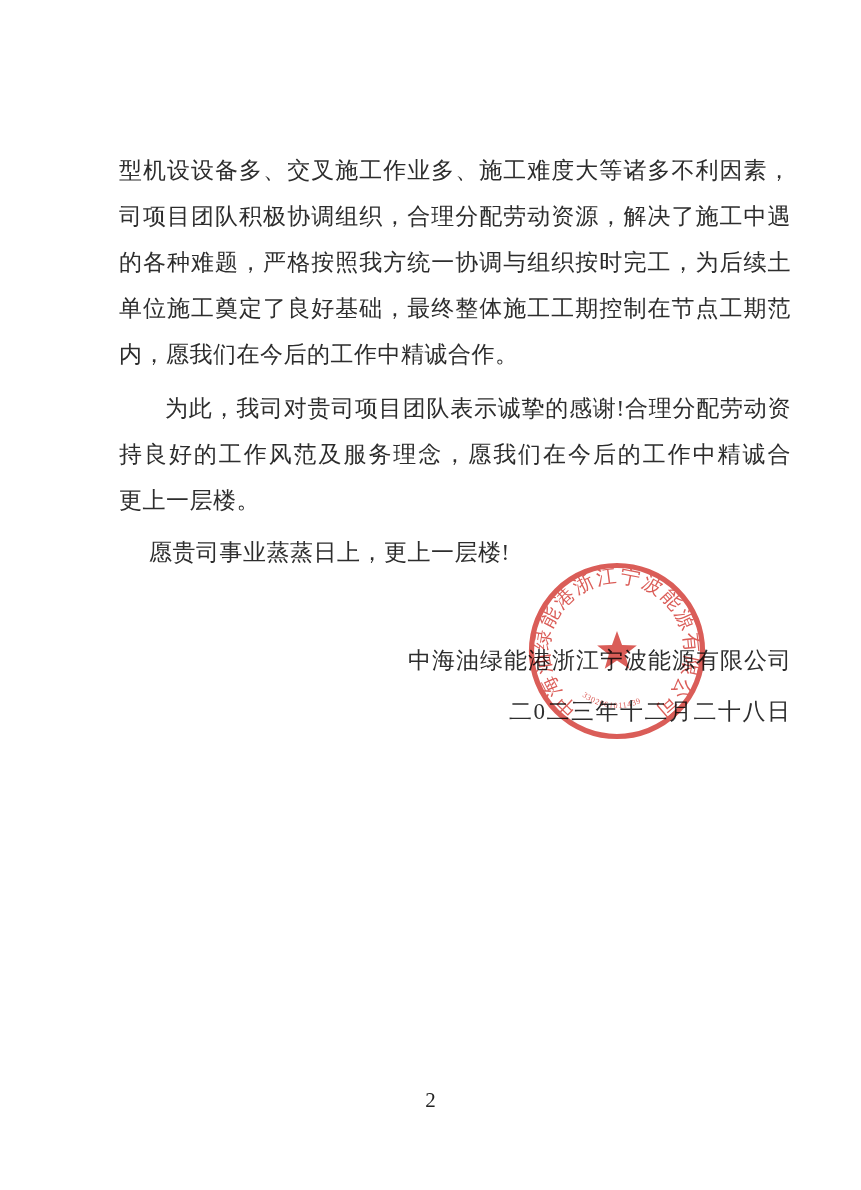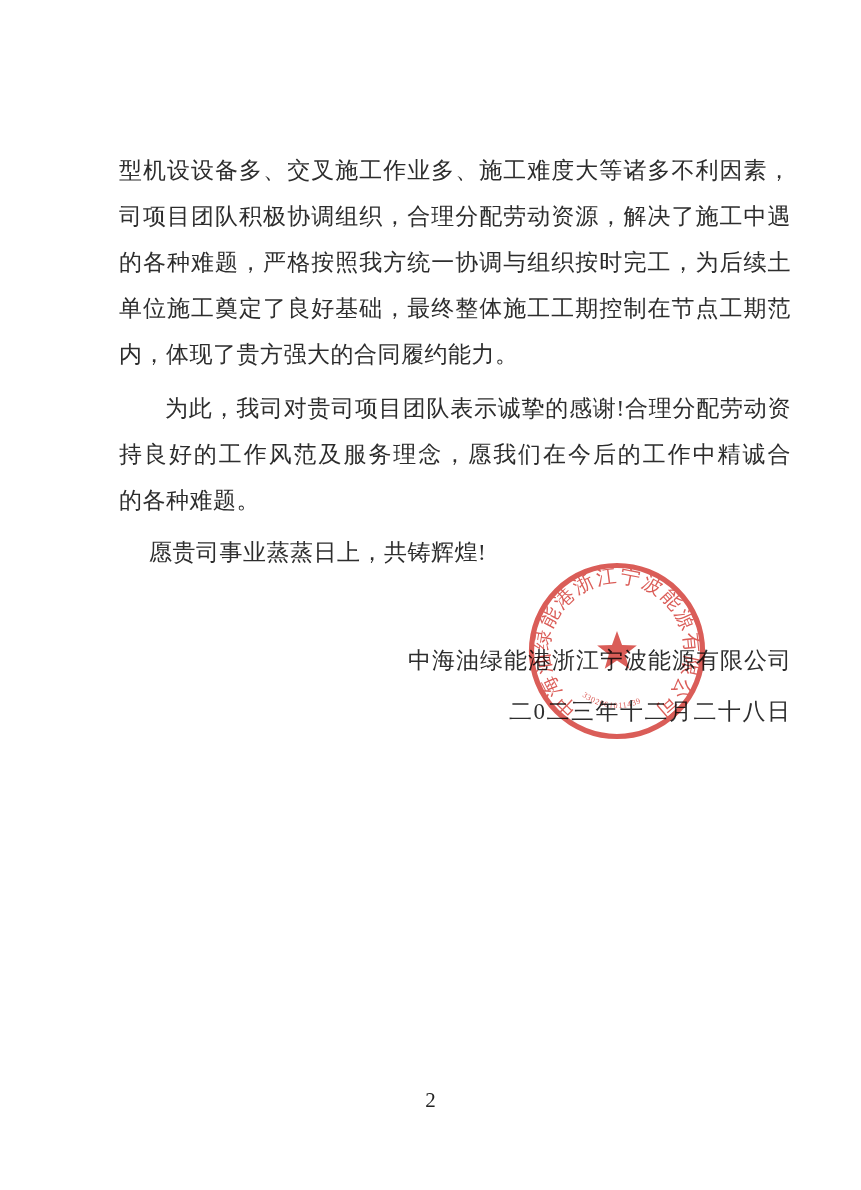--- a/index.html
+++ b/index.html
@@ -49,29 +49,29 @@
 <body>
 
 <div class="page">
 
   <div class="body-text">
     <div>
       <span class="body-line just">型机设设备多、交叉施工作业多、施工难度大等诸多不利因素，贵</span>
       <span class="body-line just">司项目团队积极协调组织，合理分配劳动资源，解决了施工中遇到</span>
       <span class="body-line just">的各种难题，严格按照我方统一协调与组织按时完工，为后续土建</span>
       <span class="body-line just">单位施工奠定了良好基础，最终整体施工工期控制在节点工期范围</span>
-      <span class="body-line plain">内，体现了贵方强大的合同履约能力。</span>
+      <span class="body-line plain">内，愿我们在今后的工作中精诚合作。</span>
     </div>
     <div class="para2">
       <span class="body-line just indent">为此，我司对贵司项目团队表示诚挚的感谢!合理分配劳动资源</span>
       <span class="body-line just">持良好的工作风范及服务理念，愿我们在今后的工作中精诚合作，</span>
-      <span class="body-line plain">的各种难题。</span>
+      <span class="body-line plain">更上一层楼。</span>
     </div>
     <div class="para3">
-      <span class="body-line plain indent-sm">愿贵司事业蒸蒸日上，共铸辉煌!</span>
+      <span class="body-line plain indent-sm">愿贵司事业蒸蒸日上，更上一层楼!</span>
     </div>
   </div>
 
   <div class="sig-company">中海油绿能港浙江宁波能源有限公司</div>
   <div class="sig-date">二0二三年十二月二十八日</div>
 
   <svg class="seal" viewBox="0 0 200 200" aria-hidden="true">
     <defs>
       <path id="sealRingPath" d="M 58.7 159 A 72 72 0 1 1 141.3 159" fill="none"></path>
       <path id="sealCodePath" d="M 63.1 147.3 A 60 60 0 0 0 136.9 147.3" fill="none"></path>

